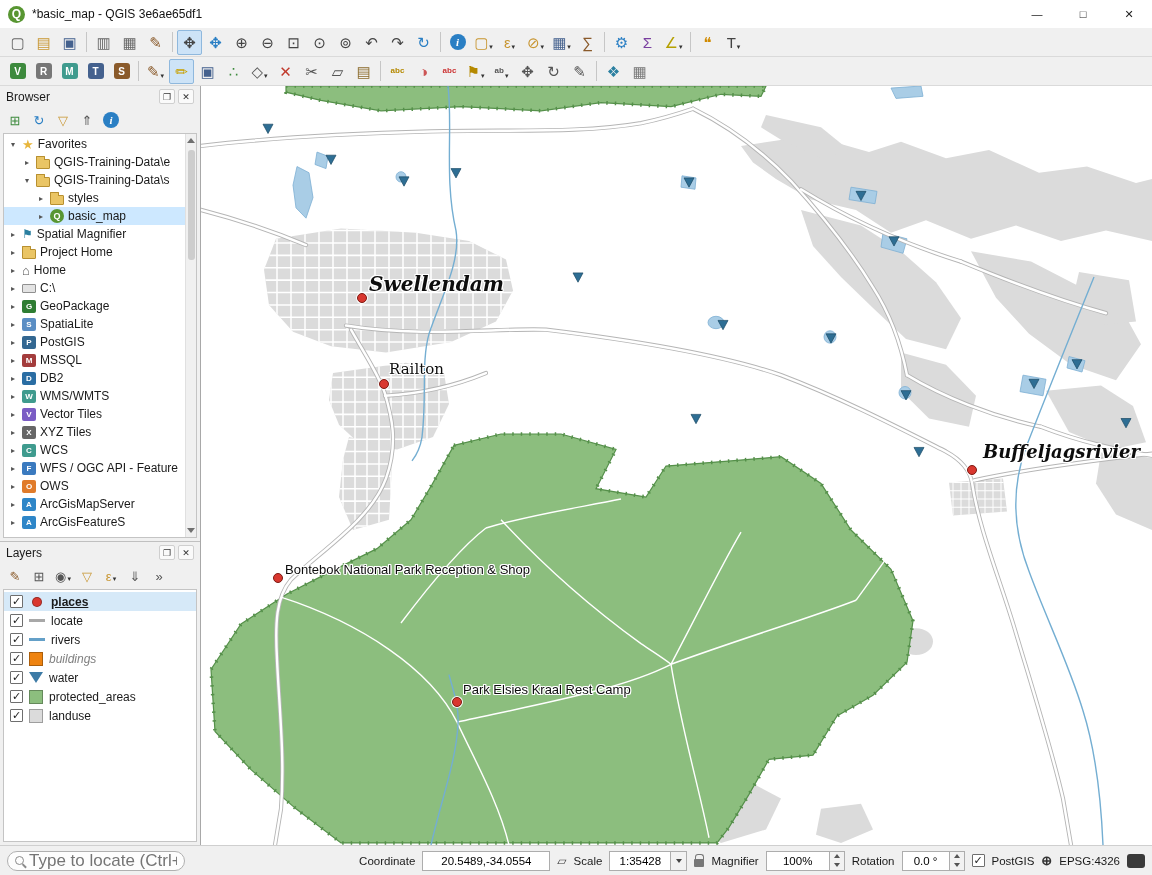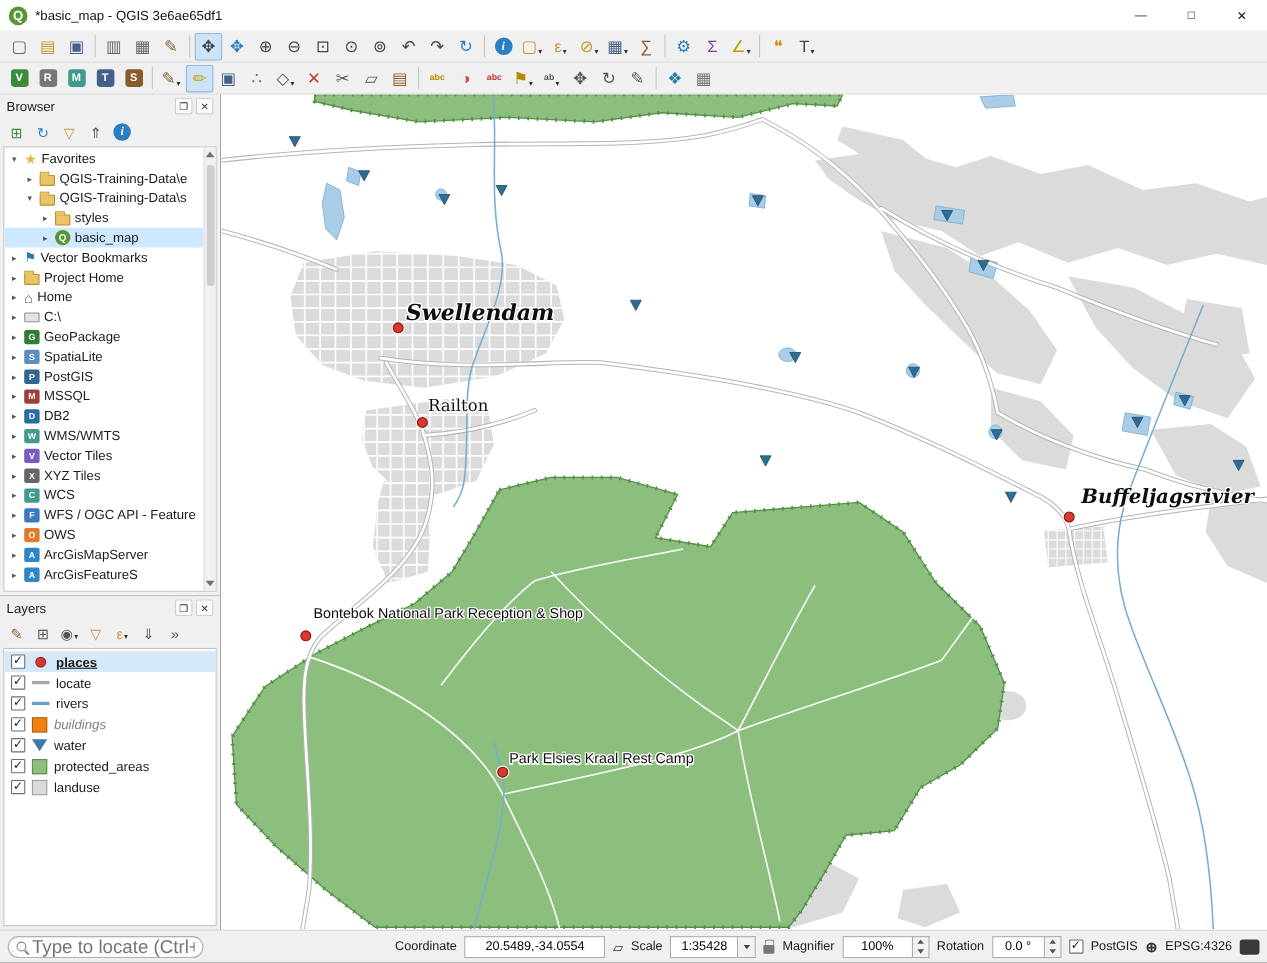--- a/index.html
+++ b/index.html
@@ -348,21 +348,21 @@
                 <span class="tlabel">styles</span>
               </div>
               <div class="trow selected" style="padding-left: 32px;">
                 <span class="exp">▸</span>
                 <span class="qbadge">Q</span>
                 <span class="tlabel">basic_map</span>
               </div>
               <div class="trow" style="padding-left: 4px;">
                 <span class="exp">▸</span>
                 <span class="flag-ic">⚑</span>
-                <span class="tlabel">Vector Bookmarks</span>
+                <span class="tlabel">Spatial Magnifier</span>
               </div>
               <div class="trow" style="padding-left: 4px;">
                 <span class="exp">▸</span>
                 <span class="folder"></span>
                 <span class="tlabel">Project Home</span>
               </div>
               <div class="trow" style="padding-left: 4px;">
                 <span class="exp">▸</span>
                 <span class="home-ic">⌂</span>
                 <span class="tlabel">Home</span>
@@ -658,21 +658,21 @@
         </g>
       </svg>
       <div id="map-labels">
           <div class="pmarker" style="left: 156px; top: 207px;"></div>
           <div class="plabel town" style="left: 168px; top: 186px;">Swellendam</div>
           <div class="pmarker" style="left: 178px; top: 293px;"></div>
           <div class="plabel village" style="left: 188px; top: 274px;">Railton</div>
           <div class="pmarker" style="left: 766px; top: 379px;"></div>
           <div class="plabel town2" style="left: 782px; top: 355px;">Buffeljagsrivier</div>
           <div class="pmarker" style="left: 72px; top: 487px;"></div>
-          <div class="plabel poi" style="left: 84px; top: 464px; text-align: right;">Bontebok National Park Reception &amp; Shop</div>
+          <div class="plabel poi" style="left: 84px; top: 476px; text-align: right;">Bontebok National Park Reception &amp; Shop</div>
           <div class="pmarker" style="left: 251px; top: 611px;"></div>
           <div class="plabel poi" style="left: 262px; top: 596px;">Park Elsies Kraal Rest Camp</div>
         </div>
     </div>
   </div>
 
   <div class="statusbar">
     <div class="locate">
       <span class="mag-ic"></span>
       <input placeholder="Type to locate (Ctrl+K)" style="">

